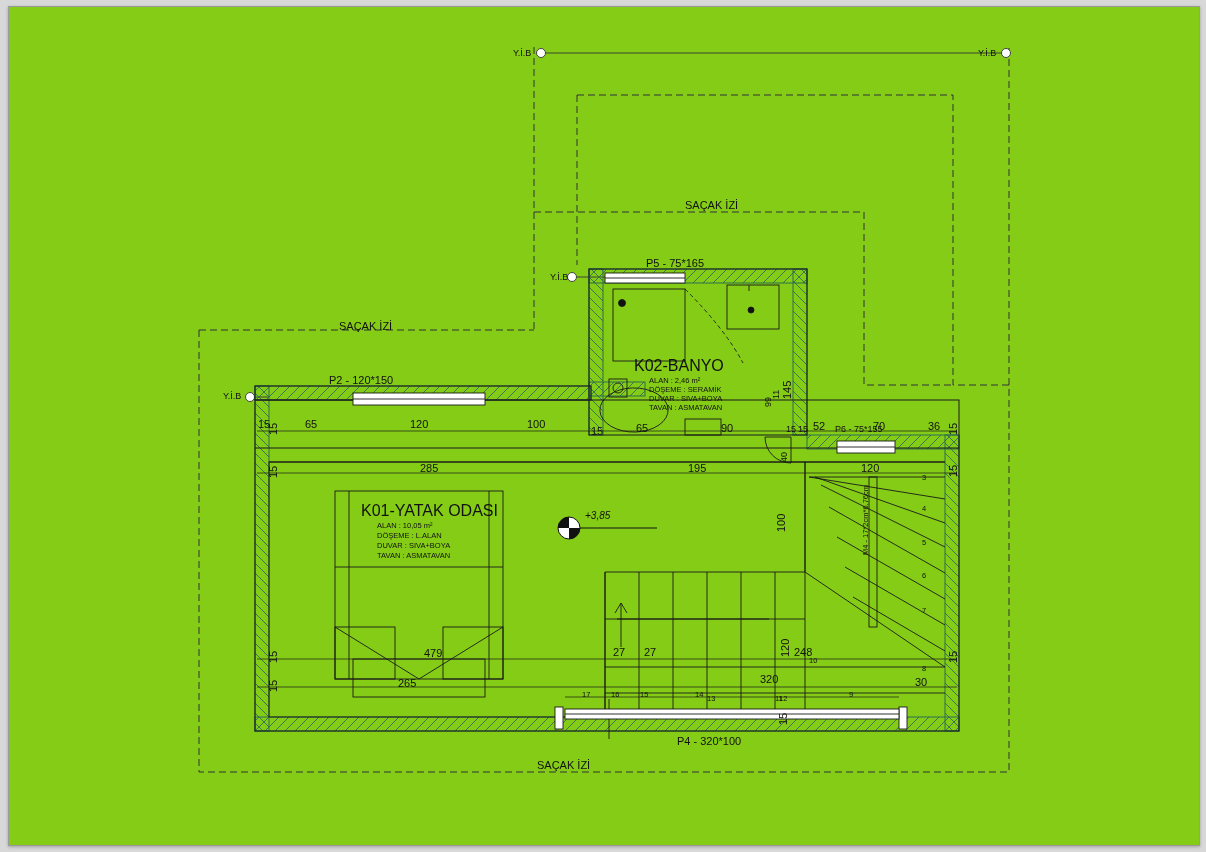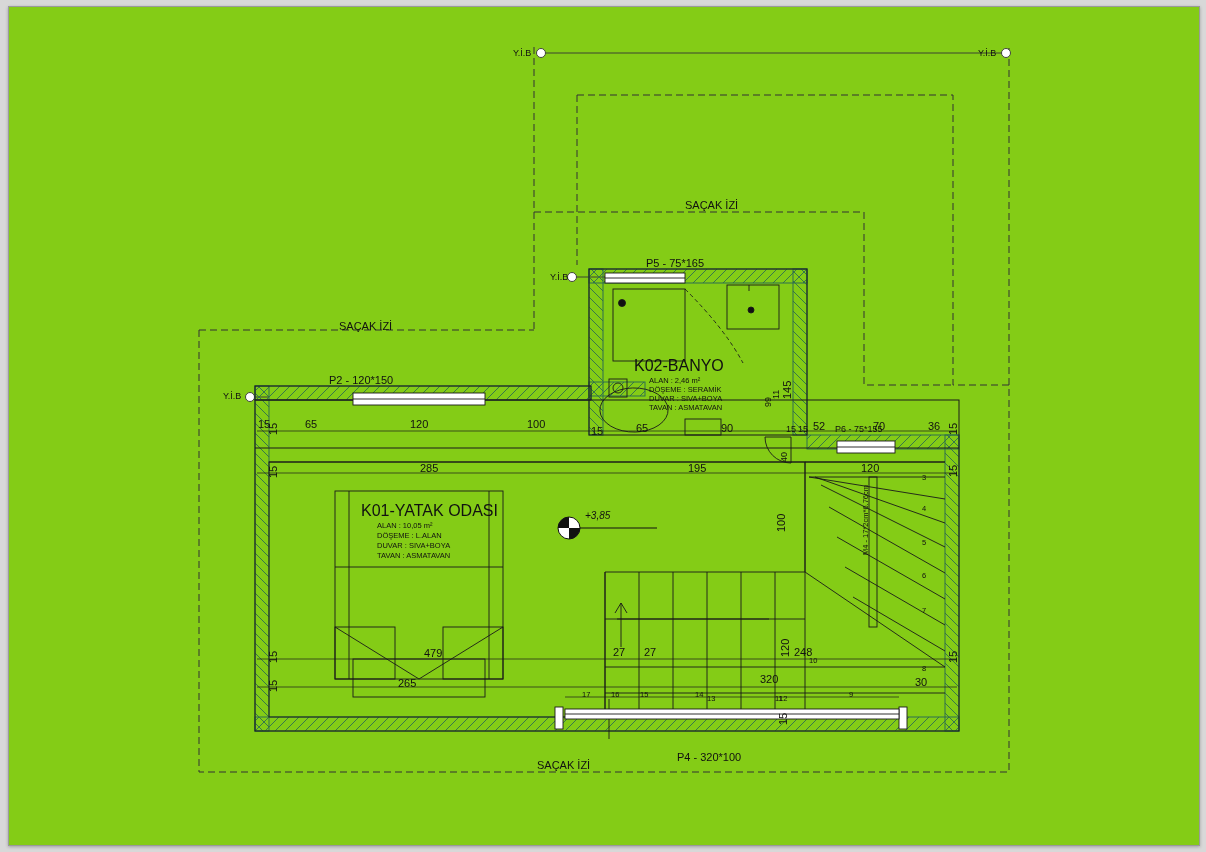--- a/index.html
+++ b/index.html
@@ -161,21 +161,21 @@
     <div class="lbl s" style="left:541px;top:265px;">Y.İ.B</div>
     <div class="lbl s" style="left:214px;top:384px;">Y.İ.B</div>
 
     <div class="lbl" style="left:676px;top:192px;">SAÇAK İZİ</div>
     <div class="lbl" style="left:330px;top:313px;">SAÇAK İZİ</div>
     <div class="lbl" style="left:528px;top:752px;">SAÇAK İZİ</div>
 
     <div class="lbl" style="left:609px;top:250px;padding-left:28px;">P5 - 75*165</div>
     <div class="lbl" style="left:320px;top:367px;text-align:center;">P2 - 120*150</div>
     <div class="lbl s" style="left:826px;top:417px;">P6 - 75*155</div>
-    <div class="lbl" style="left:668px;top:728px;margin-top:16px;">P4 - 320*100</div>
+    <div class="lbl" style="left:668px;top:728px;">P4 - 320*100</div>
 
     <div class="lbl big" style="left:625px;top:350px;">K02-BANYO</div>
     <div class="lbl xs" style="left:640px;top:369px;">ALAN    : 2,46 m²</div>
     <div class="lbl xs" style="left:640px;top:378px;">DÖŞEME  : SERAMİK</div>
     <div class="lbl xs" style="left:640px;top:387px;">DUVAR    : SIVA+BOYA</div>
     <div class="lbl xs" style="left:640px;top:396px;">TAVAN    : ASMATAVAN</div>
 
     <div class="lbl big" style="left:352px;top:495px;">K01-YATAK ODASI</div>
     <div class="lbl xs" style="left:368px;top:514px;">ALAN    : 10,05 m²</div>
     <div class="lbl xs" style="left:368px;top:524px;">DÖŞEME  : L.ALAN</div>

